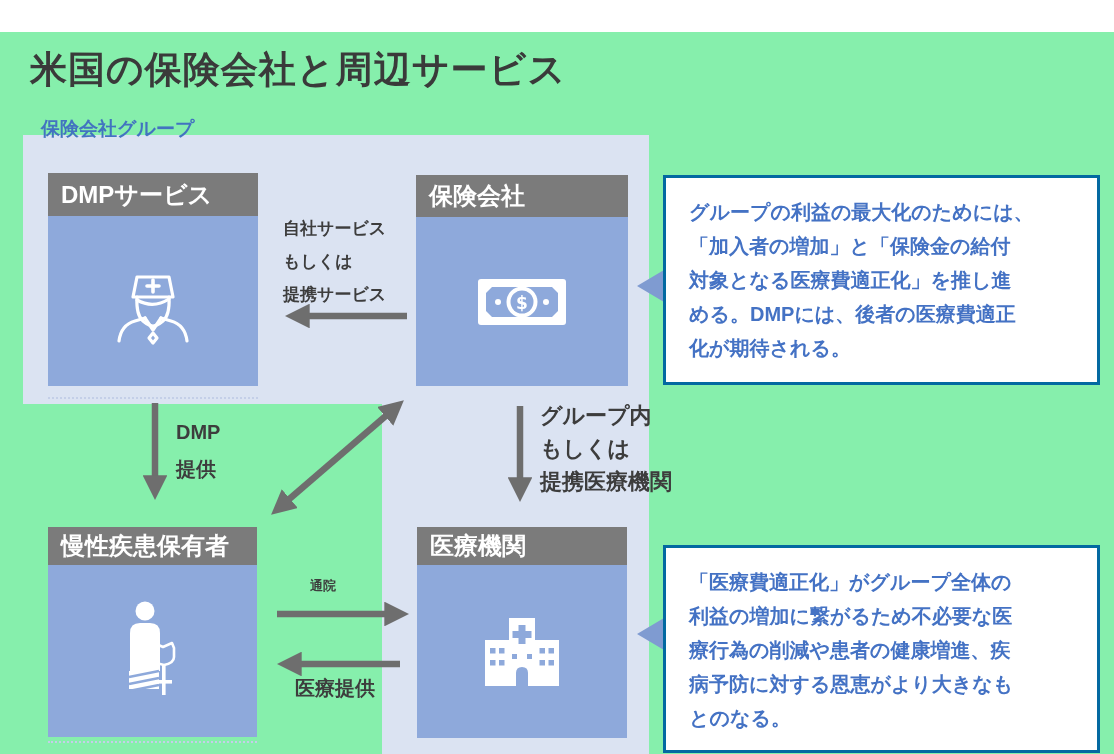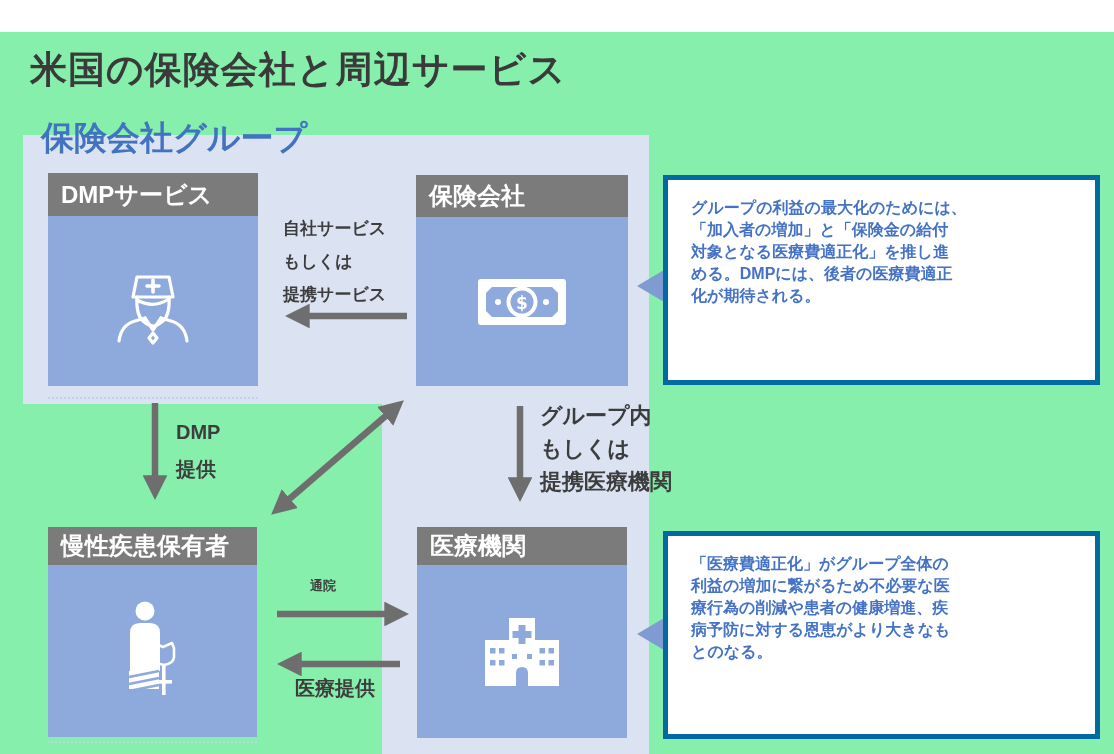--- a/index.html
+++ b/index.html
@@ -1,20 +1,20 @@
 <!DOCTYPE html>
 <html><head>
 <meta charset="utf-8">
 <style>
   html,body{margin:0;padding:0;background:#ffffff;}
   body{font-family:"Liberation Sans","DejaVu Sans",sans-serif;}
   .canvas{position:relative;width:1114px;height:754px;background:#86efac;overflow:hidden;margin-top:32px;}
 
   .title{position:absolute;left:30px;top:13px;font-size:37px;font-weight:700;color:#3a3a3a;letter-spacing:1px;z-index:4;}
-  .group-label{position:absolute;left:41px;top:84px;font-size:33px;font-weight:700;color:#4273c0;z-index:4;}
+  .group-label{position:absolute;left:41px;top:84px;font-size:19px;font-weight:700;color:#4273c0;z-index:4;}
 
   .bg-top{position:absolute;left:23px;top:103px;width:626px;height:269px;background:#dbe3f2;z-index:1;}
   .bg-strip{position:absolute;left:382px;top:371px;width:267px;height:361px;background:#dbe3f2;z-index:1;}
 
   .node{position:absolute;z-index:2;}
   .node-header{background:#7b7b7b;color:#ffffff;font-weight:700;font-size:24px;display:flex;align-items:center;padding-left:13px;box-sizing:border-box;}
   .node-body{background:#8ea9db;position:relative;display:flex;align-items:center;justify-content:center;}
 
   #dmp-box{left:48px;top:141px;width:210px;height:213px;}
   #dmp-box .node-header{height:43px;}
@@ -35,23 +35,23 @@
 
   .arrow-layer{position:absolute;left:0;top:0;width:1114px;height:754px;z-index:5;pointer-events:none;}
 
   .flow-label{position:absolute;z-index:6;color:#3d3d3d;font-weight:700;white-space:pre-line;}
   #svc-label{left:283px;top:180px;font-size:17px;line-height:33px;}
   #dmp-label{left:176px;top:382px;font-size:20px;line-height:37px;}
   #grp-label{left:540px;top:367px;font-size:22px;line-height:33px;}
   #visit-label{left:310px;top:545px;font-size:13px;}
   #care-label{left:295px;top:643px;font-size:20px;}
 
-  .callout{position:absolute;left:663px;width:437px;background:#ffffff;border:5px solid #0369a1;box-sizing:border-box;color:#4472c4;font-size:16px;line-height:22px;font-weight:700;white-space:pre-line;padding:17px 18px 0 23px;z-index:3;}
+  .callout{position:absolute;left:663px;width:437px;background:#ffffff;border:3px solid #0369a1;box-sizing:border-box;color:#4472c4;font-size:20px;line-height:34px;font-weight:700;white-space:pre-line;padding:17px 18px 0 23px;z-index:3;}
   #callout-1{top:143px;height:210px;}
-  #callout-2{top:499px;height:208px;}
+  #callout-2{top:513px;height:208px;}
   .callout-tri{position:absolute;width:0;height:0;border-top:16px solid transparent;border-bottom:16px solid transparent;border-right:27px solid #7f9bd1;z-index:3;}
   #tri-1{left:637px;top:238px;}
   #tri-2{left:637px;top:586px;}
 
   .icon{display:block;}
 </style>
 </head>
 <body>
 
 <div class="canvas">

